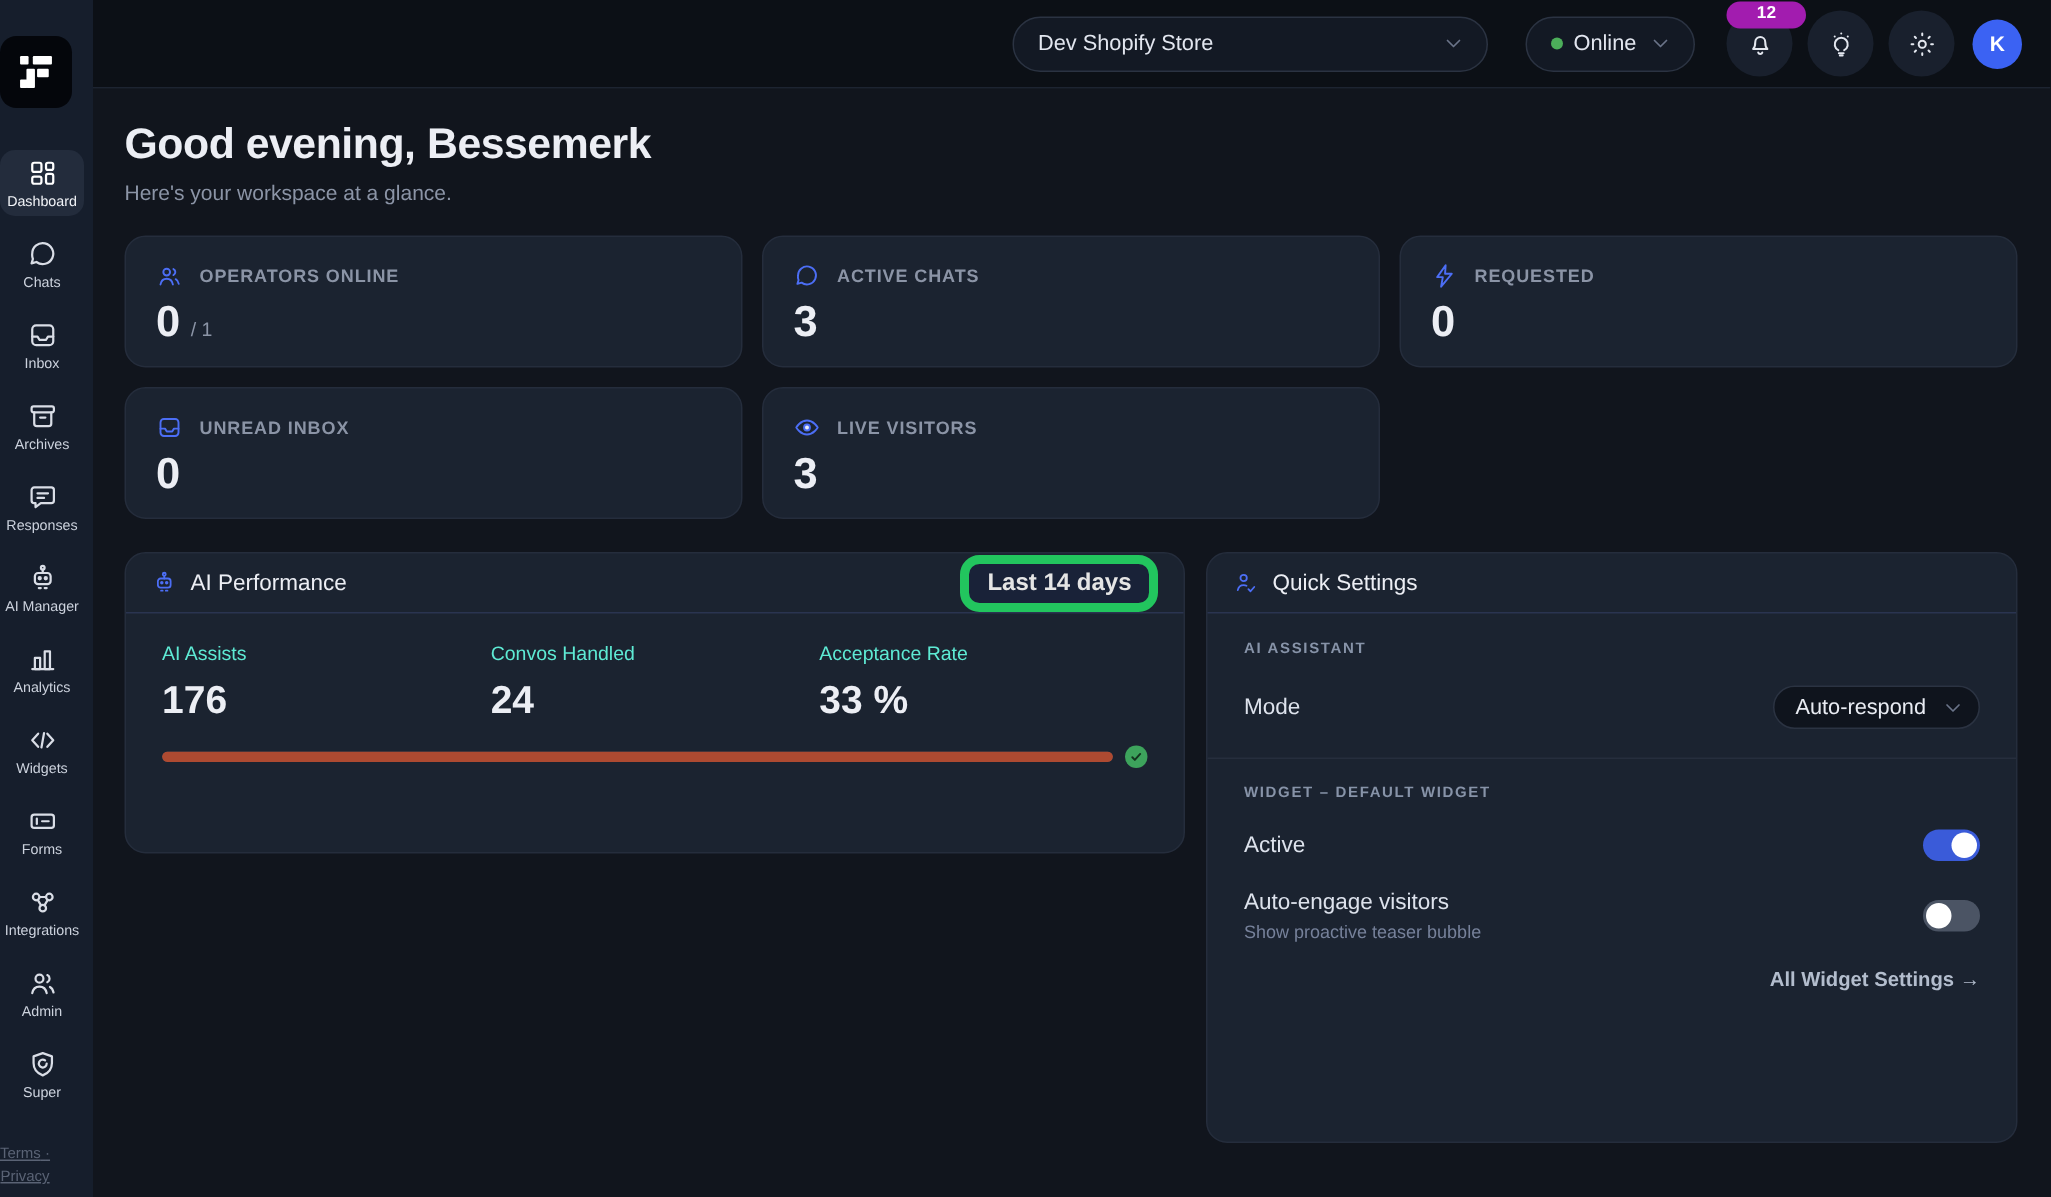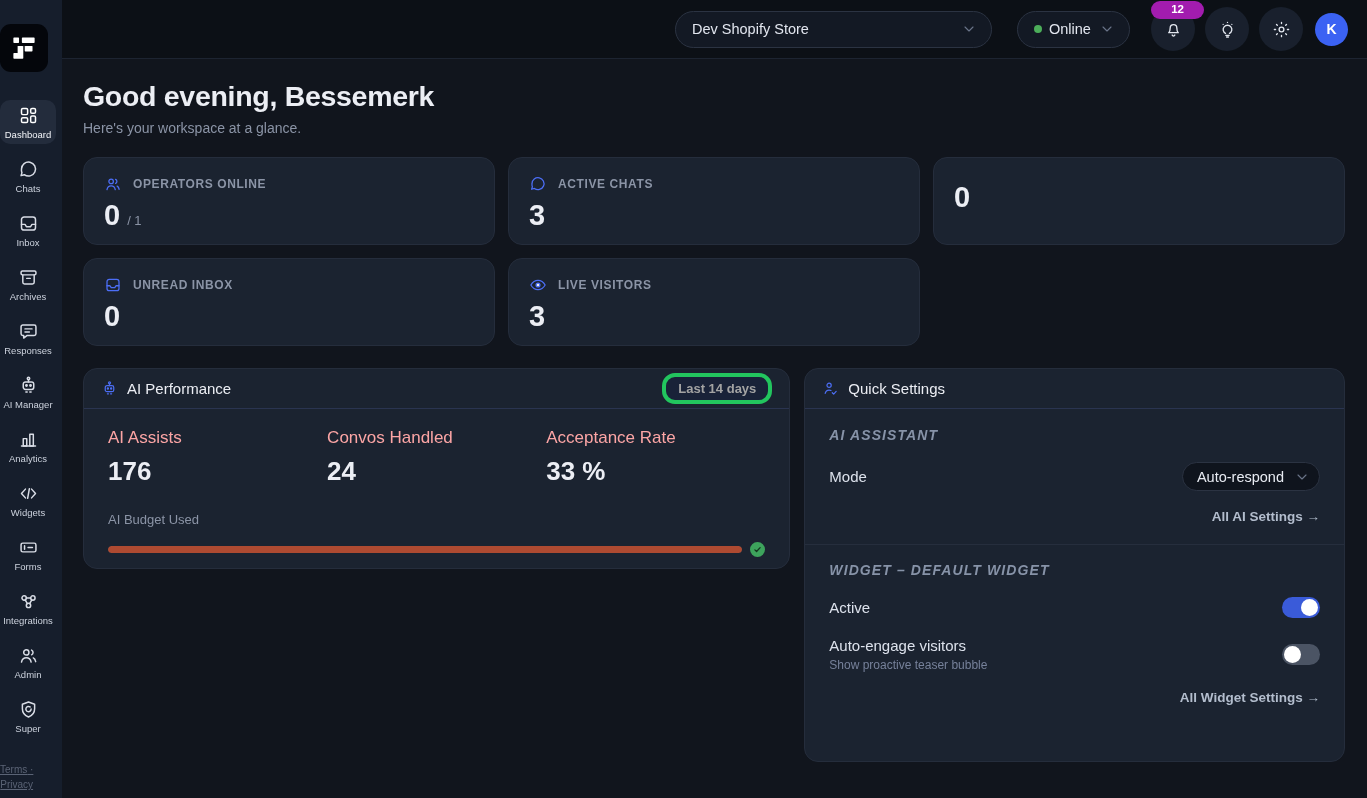--- a/index.html
+++ b/index.html
@@ -46,37 +46,37 @@
   .card-label { font-size:12px; font-weight:bold; letter-spacing:0.6px; color:#8b94a6; }
   .card-val-row { margin-top:6px; display:flex; align-items:baseline; gap:7px; }
   .card-val { font-size:29px; font-weight:bold; color:#eceef4; }
   .card-suffix { font-size:13px; color:#8b94a6; }
 
   .panels { margin-top:22px; display:flex; gap:14px; align-items:flex-start; }
   .panel { background:#1b2330; border:1px solid #252d3c; border-radius:14px; }
   .panel-head { height:40px; display:flex; align-items:center; gap:9px; padding:0 17px; border-bottom:1px solid #2a3450; }
   .panel-head svg { width:17px; height:17px; stroke:#4c6ef5; flex-shrink:0; }
   .panel-title { font-size:15px; font-weight:normal; color:#eceef4; }
-  .pill-badge { margin-left:auto; font-size:13px; font-weight:bold; color:#a3a3a3; background:#192238; border:4px solid #22c55e; border-radius:13px; padding:4px 12px; cursor:pointer; }
+  .pill-badge { margin-left:auto; font-size:16px; font-weight:bold; color:#e5e5e5; background:#192238; border:6px solid #22c55e; border-radius:13px; padding:4px 12px; cursor:pointer; }
 
   .ai-panel { width:730px; height:201px; }
   .ai-body { padding:19px 24px; }
   .metrics { display:grid; grid-template-columns:repeat(3,1fr); }
-  .metric-label { font-size:17px; color:#fca5a5; }
+  .metric-label { font-size:13px; color:#5eead4; }
   .metric-val { margin-top:8px; font-size:26px; font-weight:bold; color:#eceef4; }
   .budget-label { margin-top:25px; font-size:13px; color:#8b94a6; }
   .budget-row { margin-top:15px; display:flex; align-items:center; gap:8px; }
   .budget-track { flex:1; height:7px; border-radius:4px; background:#323a49; overflow:hidden; }
   .budget-fill { height:100%; border-radius:4px; background:#ae4a31; }
   .budget-check { width:15px; height:15px; border-radius:50%; background:#3da35c; display:flex; align-items:center; justify-content:center; flex-shrink:0; }
   .budget-check svg { width:9px; height:9px; stroke:#14351f; }
 
   .qs-panel { width:558px; min-height:394px; }
   .qs-body { padding:18px 24px 20px; }
-  .section-label { font-size:14px; font-weight:bold; letter-spacing:1.1px; color:#8793a8;font-style:italic; }
+  .section-label { font-size:10px; font-weight:bold; letter-spacing:1.1px; color:#8793a8; }
   .qs-row { display:flex; align-items:center; justify-content:space-between; margin-top:19px; }
   .qs-row-label { font-size:15px; color:#dde2ec; }
   .qs-sub { font-size:12px; color:#76819a; margin-top:4px; }
   .toggle { position:relative; width:38px; height:21px; border-radius:11px; background:#4b5464; cursor:pointer; flex-shrink:0; transition:background .15s; }
   .toggle::after { content:""; position:absolute; top:2px; left:2px; width:17px; height:17px; border-radius:50%; background:#fff; transition:left .15s; }
   .toggle.on { background:#3a5bd9; }
   .toggle.on::after { left:19px; }
   .mode-select { height:29px; border-radius:15px; background:#0f141d; border:1px solid #2b3342; display:flex; align-items:center; gap:10px; padding:0 9px 0 14px; cursor:pointer; }
   .mode-select .val { font-size:14.5px; color:#e8ebf2; }
   .link-row { margin-top:16px; text-align:right; }
@@ -271,20 +271,26 @@
           <svg class="ic" viewBox="0 0 24 24">
               <path d="M4 11.5a8 8 0 1 1 3.2 6.4L3.5 19l1-3.4A7.9 7.9 0 0 1 4 11.5z"></path>
             </svg>
           <span class="card-label">ACTIVE CHATS</span>
         </div>
         <div class="card-val-row">
           <span class="card-val">3</span>
         </div>
       </div>
       <div class="card">
+        <div class="card-head">
+          <svg class="ic" viewBox="0 0 24 24">
+              <path d="M13 2.5 5.5 13h5L9 21.5 18.5 10h-6l.5-7.5z"></path>
+            </svg>
+          <span class="card-label">REQUESTED</span>
+        </div>
         <div class="card-val-row">
           <span class="card-val">0</span>
         </div>
       </div>
       <div class="card">
         <div class="card-head">
           <svg class="ic" viewBox="0 0 24 24">
               <rect x="4" y="4.5" width="16" height="15" rx="3"></rect>
               <path d="M4 13h4l1.6 2.6h4.8L16 13h4"></path>
             </svg>
@@ -332,21 +338,20 @@
             </div>
             <div>
               <div class="metric-label">Convos Handled</div>
               <div class="metric-val">24</div>
             </div>
             <div>
               <div class="metric-label">Acceptance Rate</div>
               <div class="metric-val">33 %</div>
             </div>
           </div>
-          <div class="budget-label">AI Budget Used</div>
           <div class="budget-row">
             <div class="budget-track">
               <div class="budget-fill" style="width: 100%;"></div>
             </div>
             <div class="budget-check">
               <svg class="ic" viewBox="0 0 24 24" style="stroke-width:3.5">
                   <path d="m5 13 4.5 4.5L19 7"></path>
                 </svg>
             </div>
           </div>
@@ -370,23 +375,20 @@
             <span class="qs-row-label">Mode</span>
             <div class="mode-select">
               <span class="val">Auto-respond</span>
               <svg class="ic chev" viewBox="0 0 24 24">
                   <path d="m6 9 6 6 6-6"></path>
                 </svg>
             </div>
           </div>
 
 
-          <div class="link-row">
-            <span class="settings-link">All AI Settings →</span>
-          </div>
 
           <div class="qs-divider"></div>
 
           <div class="section-label">WIDGET – DEFAULT WIDGET</div>
 
           <div class="qs-row">
             <span class="qs-row-label">Active</span>
             <div class="toggle on"></div>
           </div>
 

